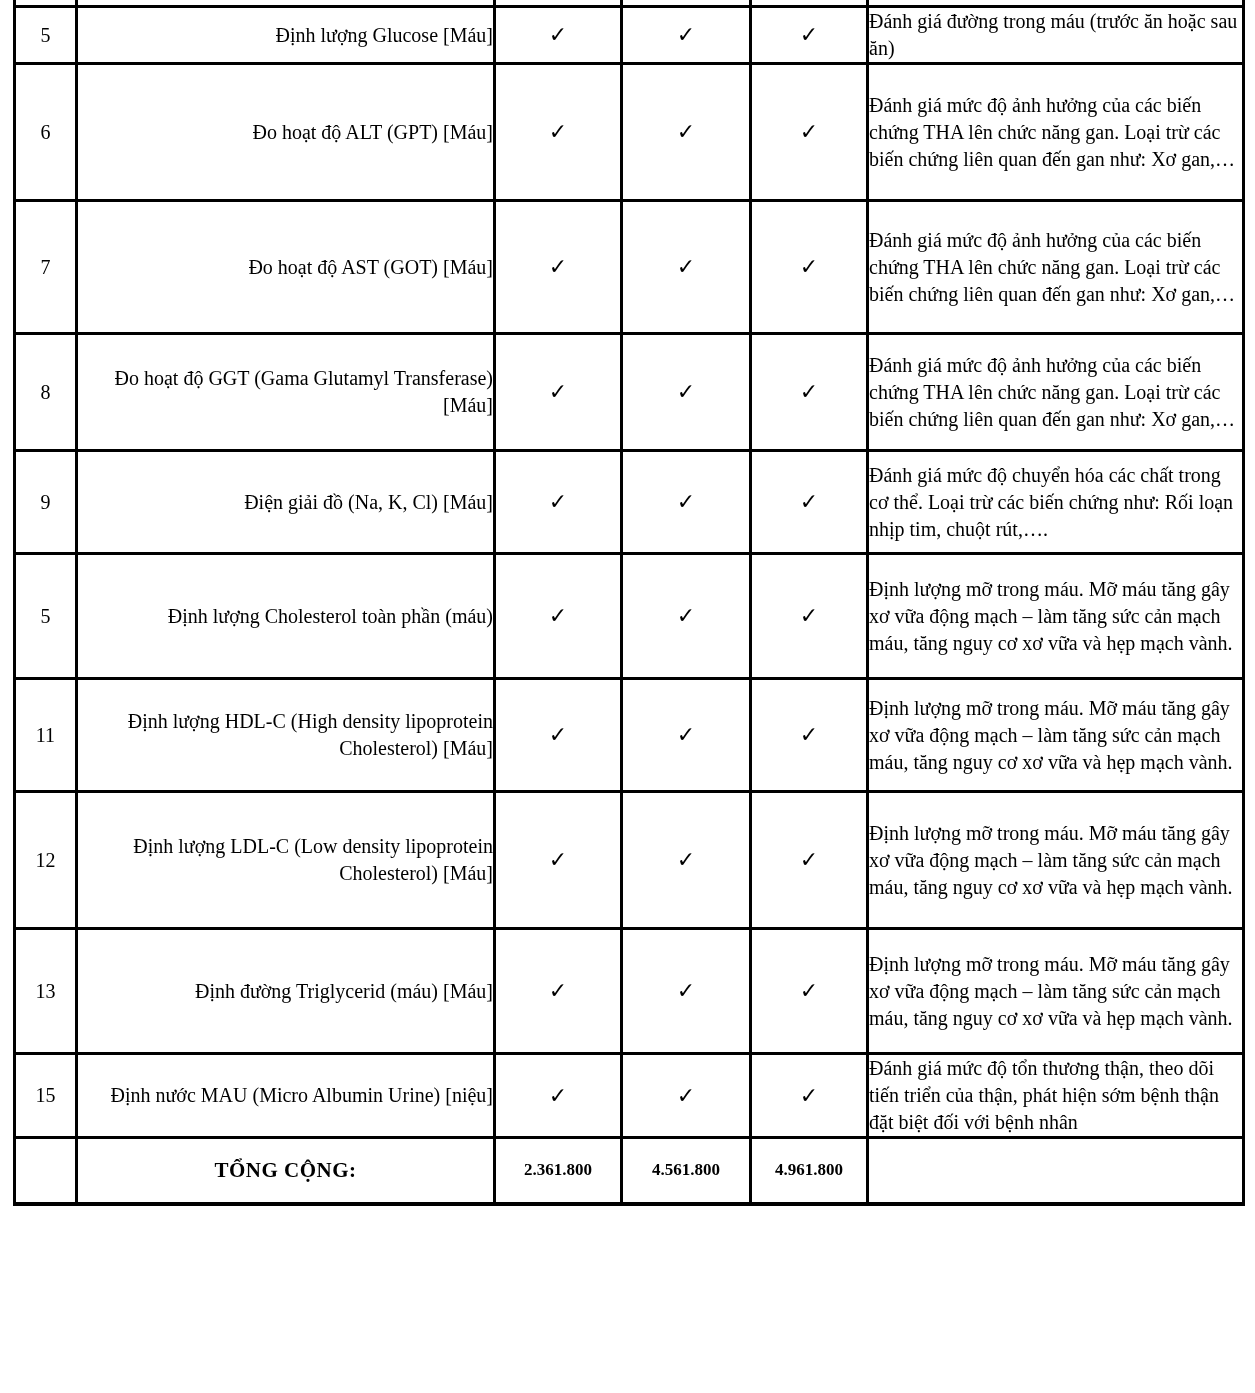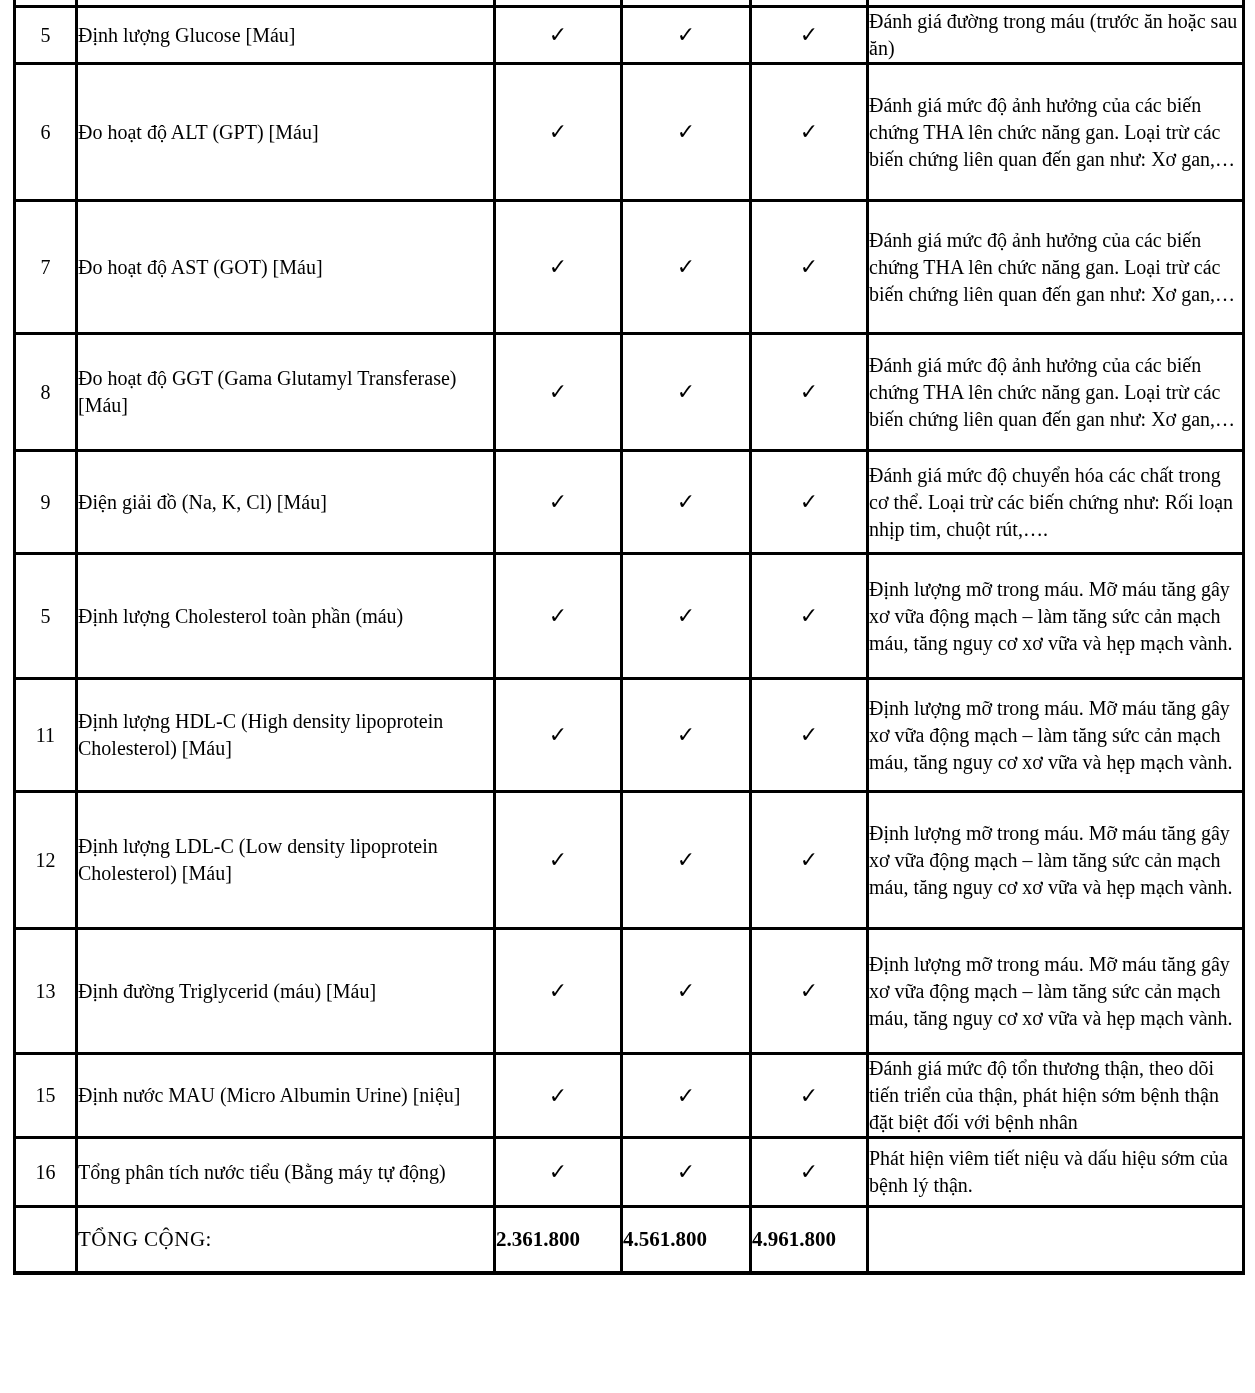--- a/index.html
+++ b/index.html
@@ -34,46 +34,46 @@
     height: 5px;
   }
   td.stt {
     text-align: center;
     font-size: 20px;
   }
   td.name {
     padding: 2px 4px 2px 9px;
     font-size: 20px;
     line-height: 27px;
-    text-align: left;
+    text-align: right;
     margin-left: 20px;
   }
   td.chk {
     text-align: center;
     font-size: 22px;
   }
   td.desc {
     padding: 1px 5px 1px 8px;
     font-size: 20px;
     line-height: 27px;
     text-align: left;
   }
   tr.total-row td {
     border-bottom-width: 4px;
   }
   td.total-label {
-    text-align: left;
-    font-weight: normal;
+    text-align: center;
+    font-weight: bold;
     font-size: 21px;
     letter-spacing: 0.5px;
   }
   td.total-val {
-    text-align: left;
+    text-align: center;
     font-weight: bold;
-    font-size: 21px;
+    font-size: 17px;
   }
 </style>
 </head>
 <body>
 
 <div class="table-wrap">
   <table class="services">
     <colgroup>
       <col style="width:62px">
       <col style="width:418px">
@@ -177,28 +177,20 @@
 
       <tr style="height:82px">
         <td class="stt">15</td>
         <td class="name">Định nước MAU (Micro Albumin Urine) [niệu]</td>
         <td class="chk"><span>✓</span></td>
         <td class="chk"><span>✓</span></td>
         <td class="chk"><span>✓</span></td>
         <td class="desc">Đánh giá mức độ tổn thương thận, theo dõi tiến triển của thận, phát hiện sớm bệnh thận đặt biệt đối với bệnh nhân</td>
       </tr>
 
-      <tr style="height:69px">
-        <td class="stt">16</td>
-        <td class="name">Tổng phân tích nước tiểu (Bằng máy tự động)</td>
-        <td class="chk"><span>✓</span></td>
-        <td class="chk"><span>✓</span></td>
-        <td class="chk"><span>✓</span></td>
-        <td class="desc">Phát hiện viêm tiết niệu và dấu hiệu sớm của bệnh lý thận.</td>
-      </tr>
 
       <tr class="total-row" style="height:66px">
         <td class="stt"></td>
         <td class="total-label">TỔNG CỘNG:</td>
         <td class="total-val">2.361.800</td>
         <td class="total-val">4.561.800</td>
         <td class="total-val">4.961.800</td>
         <td class="desc"></td>
       </tr>
 

